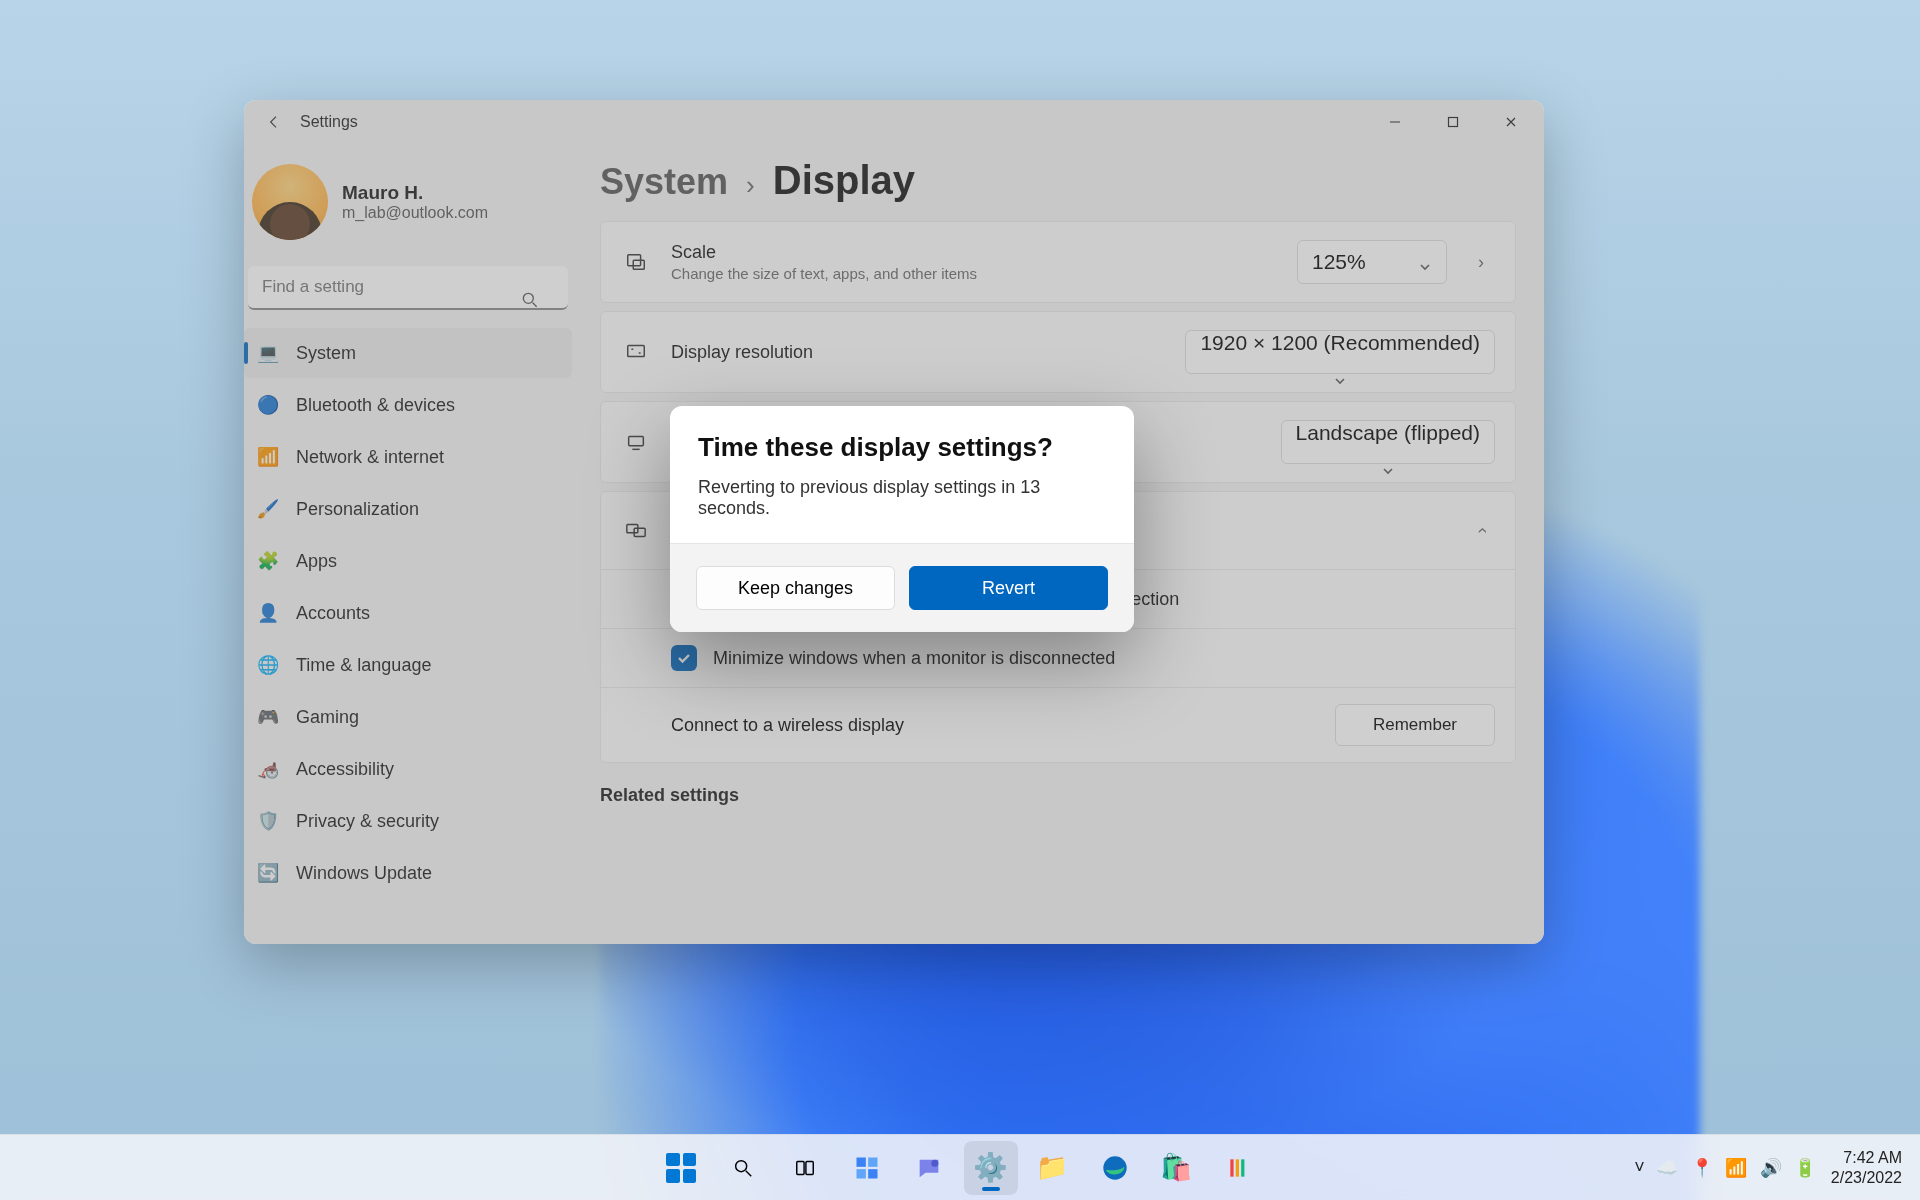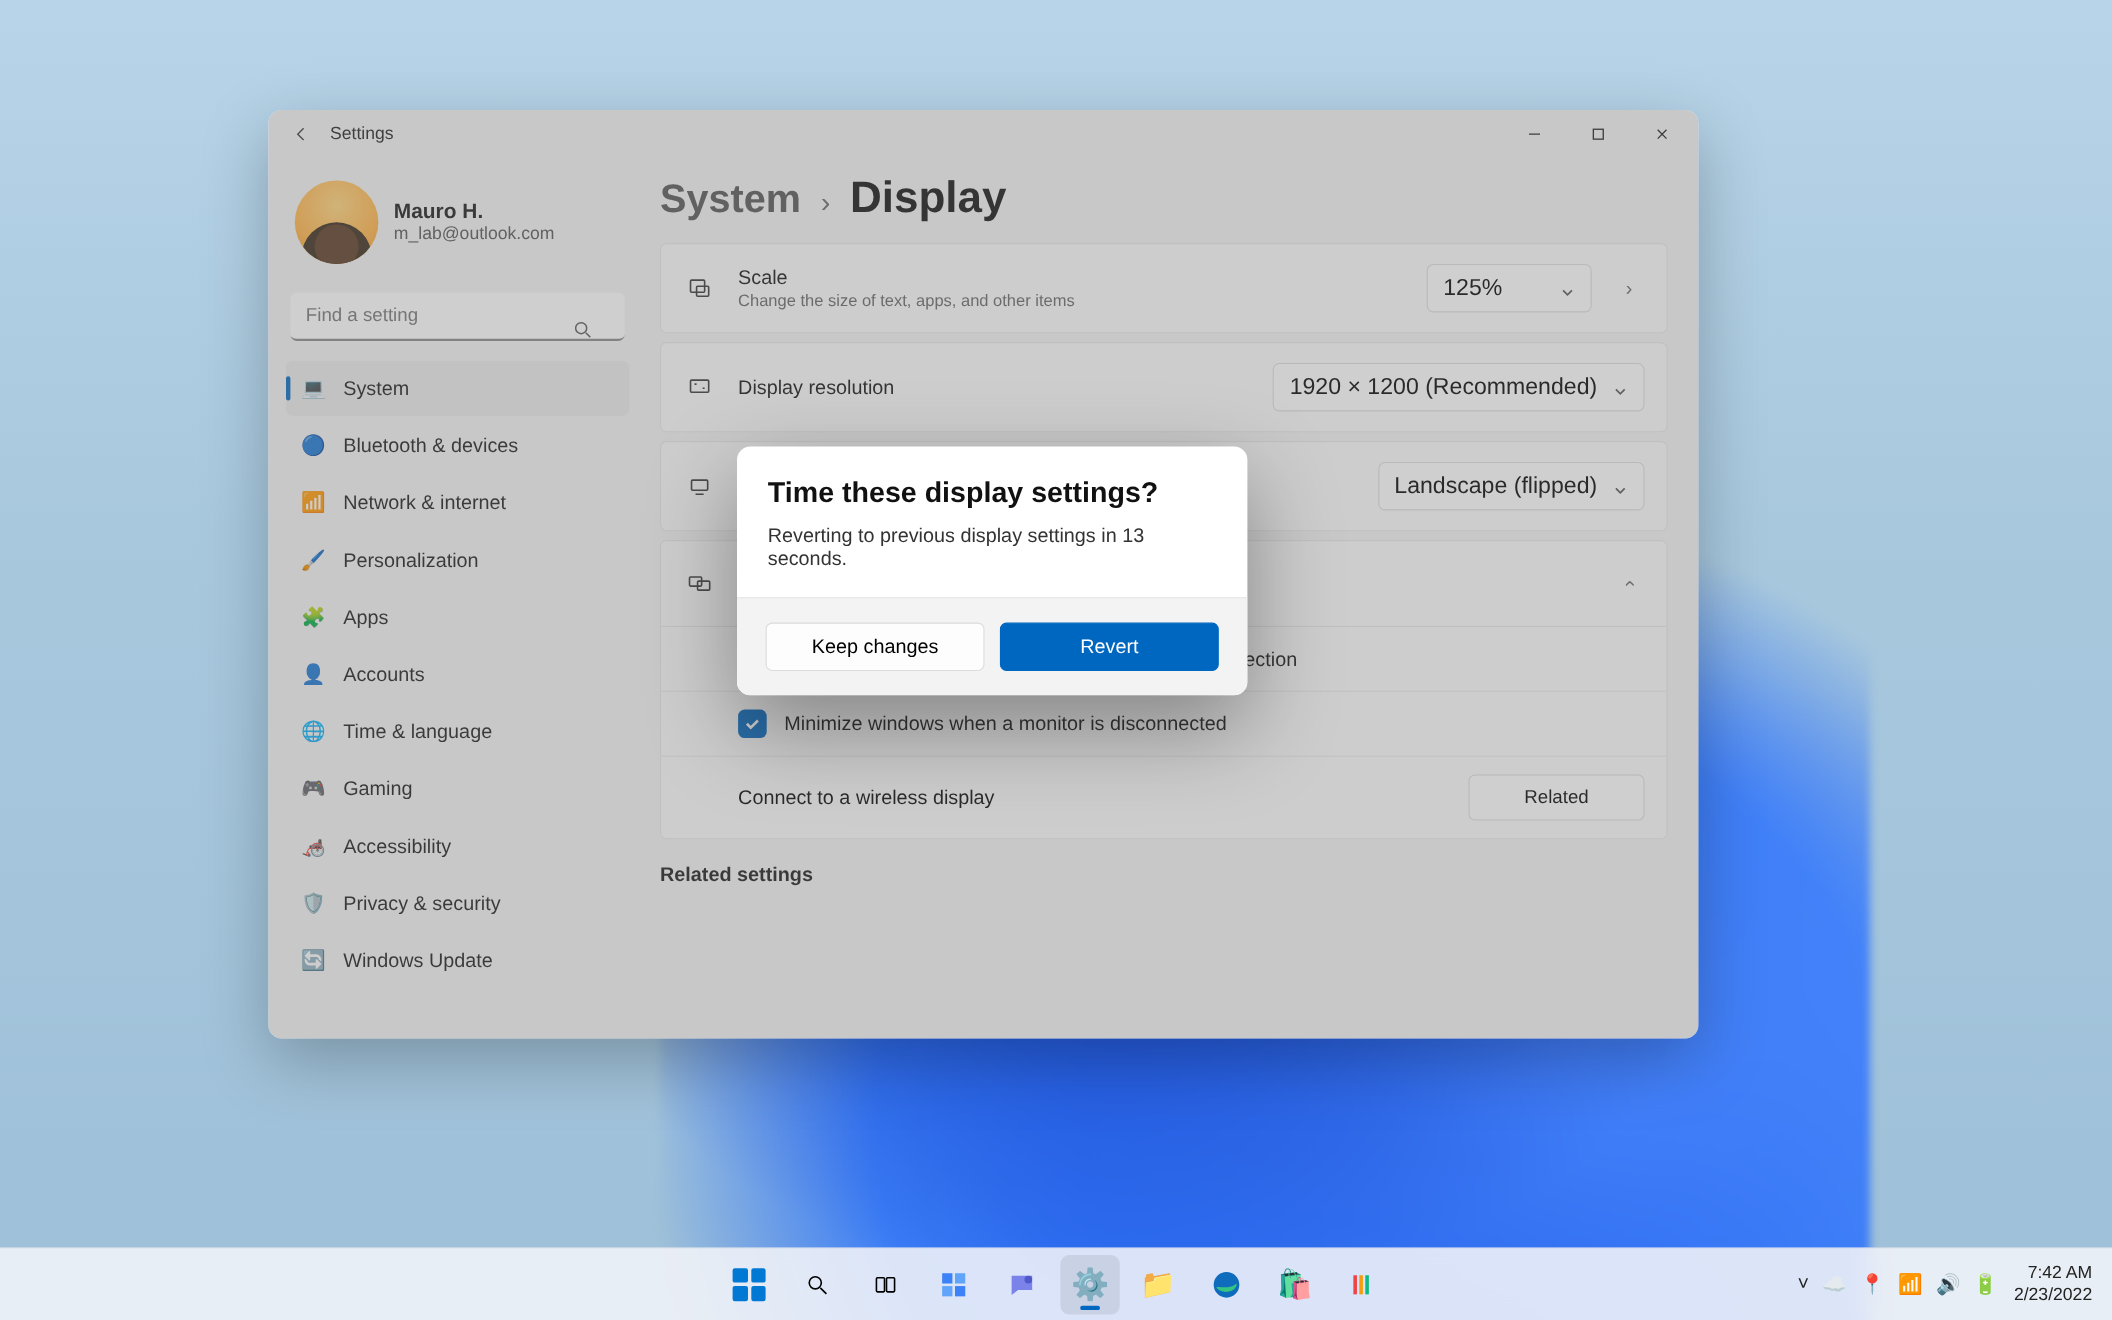--- a/index.html
+++ b/index.html
@@ -40,21 +40,21 @@
 .back-btn { width:36px; height:36px; display:flex; align-items:center; justify-content:center; border-radius:6px; cursor:pointer; }
 .back-btn svg { width:16px; height:16px; stroke:#333; }
 .app-title { font-size:16px; margin-left:8px; color:#1f1f1f; }
 .win-controls { margin-left:auto; display:flex; }
 .win-btn { width:58px; height:44px; display:flex; align-items:center; justify-content:center; cursor:pointer; }
 .win-btn svg { width:14px; height:14px; stroke:#1f1f1f; fill:none; stroke-width:1.2; }
 
 .body { display:flex; height: calc(100% - 44px); }
 
 
-.sidebar { width: 340px; padding: 8px 12px 12px 16px; }
+.sidebar { width: 340px; padding: 8px 12px 12px 0; }
 .profile { display:flex; align-items:center; gap:14px; padding: 12px 8px 20px 8px; }
 .avatar { width:76px; height:76px; border-radius:50%; background: radial-gradient(circle at 50% 30%, #ffd27a 0%, #ffb347 60%, #e8972c 100%); position:relative; overflow:hidden; }
 .avatar::after{content:"";position:absolute;left:50%;top:52%;transform:translateX(-50%);width:40px;height:40px;border-radius:50%;background:#5a3a22;}
 .avatar::before{content:"";position:absolute;left:50%;bottom:-6px;transform:translateX(-50%);width:64px;height:44px;border-radius:32px 32px 0 0;background:#3a2a1a;}
 .profile-text .name { font-size:19px; font-weight:600; color:#1a1a1a; }
 .profile-text .email { font-size:16px; color:#555; }
 
 .search { position:relative; margin: 6px 4px 18px 4px; }
 .search input {
   width:100%; height:44px; border:none; border-bottom:2px solid #888;
@@ -94,21 +94,21 @@
 .card-stack .card:last-child { border-bottom:none; }
 .card .lead-icon { width:30px; height:30px; display:flex; align-items:center; justify-content:center; color:#333; }
 .card .text { flex:1; }
 .card .title { font-size:18px; color:#111; }
 .card .sub { font-size:15px; color:#666; margin-top:2px; }
 .dropdown {
   min-width:150px; height:44px; background:#fdfdfd; border:1px solid #dcdcdc;
   border-radius:6px; display:flex; align-items:center; justify-content:space-between;
   padding:0 14px; font-size:21px; cursor:pointer; gap:14px;
 }
-.dropdown.wide { min-width:260px; }
+.dropdown.wide { min-width:260px;flex-direction:column; }
 .chev { width:14px; height:14px; }
 .chev svg { width:14px; height:14px; stroke:#555; fill:none; stroke-width:1.6; }
 .trail-chev { width:28px; text-align:center; color:#666; font-size:18px; }
 
 .sub-row { display:flex; align-items:center; gap:16px; padding:16px 20px 16px 70px; border-bottom:1px solid #e7e7e7; background:#fbfbfb; }
 .sub-row:last-of-type { }
 .checkbox {
   width:26px; height:26px; border-radius:6px; background:#0067c0;
   display:flex; align-items:center; justify-content:center; cursor:pointer;
 }
@@ -363,21 +363,21 @@
             <svg viewBox="0 0 16 16">
                 <path d="M3 8 L6.5 11.5 L13 5"></path>
               </svg>
           </div>
           <div class="label">Minimize windows when a monitor is disconnected</div>
         </div>
 
 
         <div class="action-row">
           <div class="label" style="font-size:18px">Connect to a wireless display</div>
-          <button class="btn">Related</button>
+          <button class="btn">Remember</button>
         </div>
       </div>
 
       <div class="section-title" style="margin-top:22px">Related settings</div>
     </main>
   </div>
 
   <div class="dim"></div>
 </div>
 

